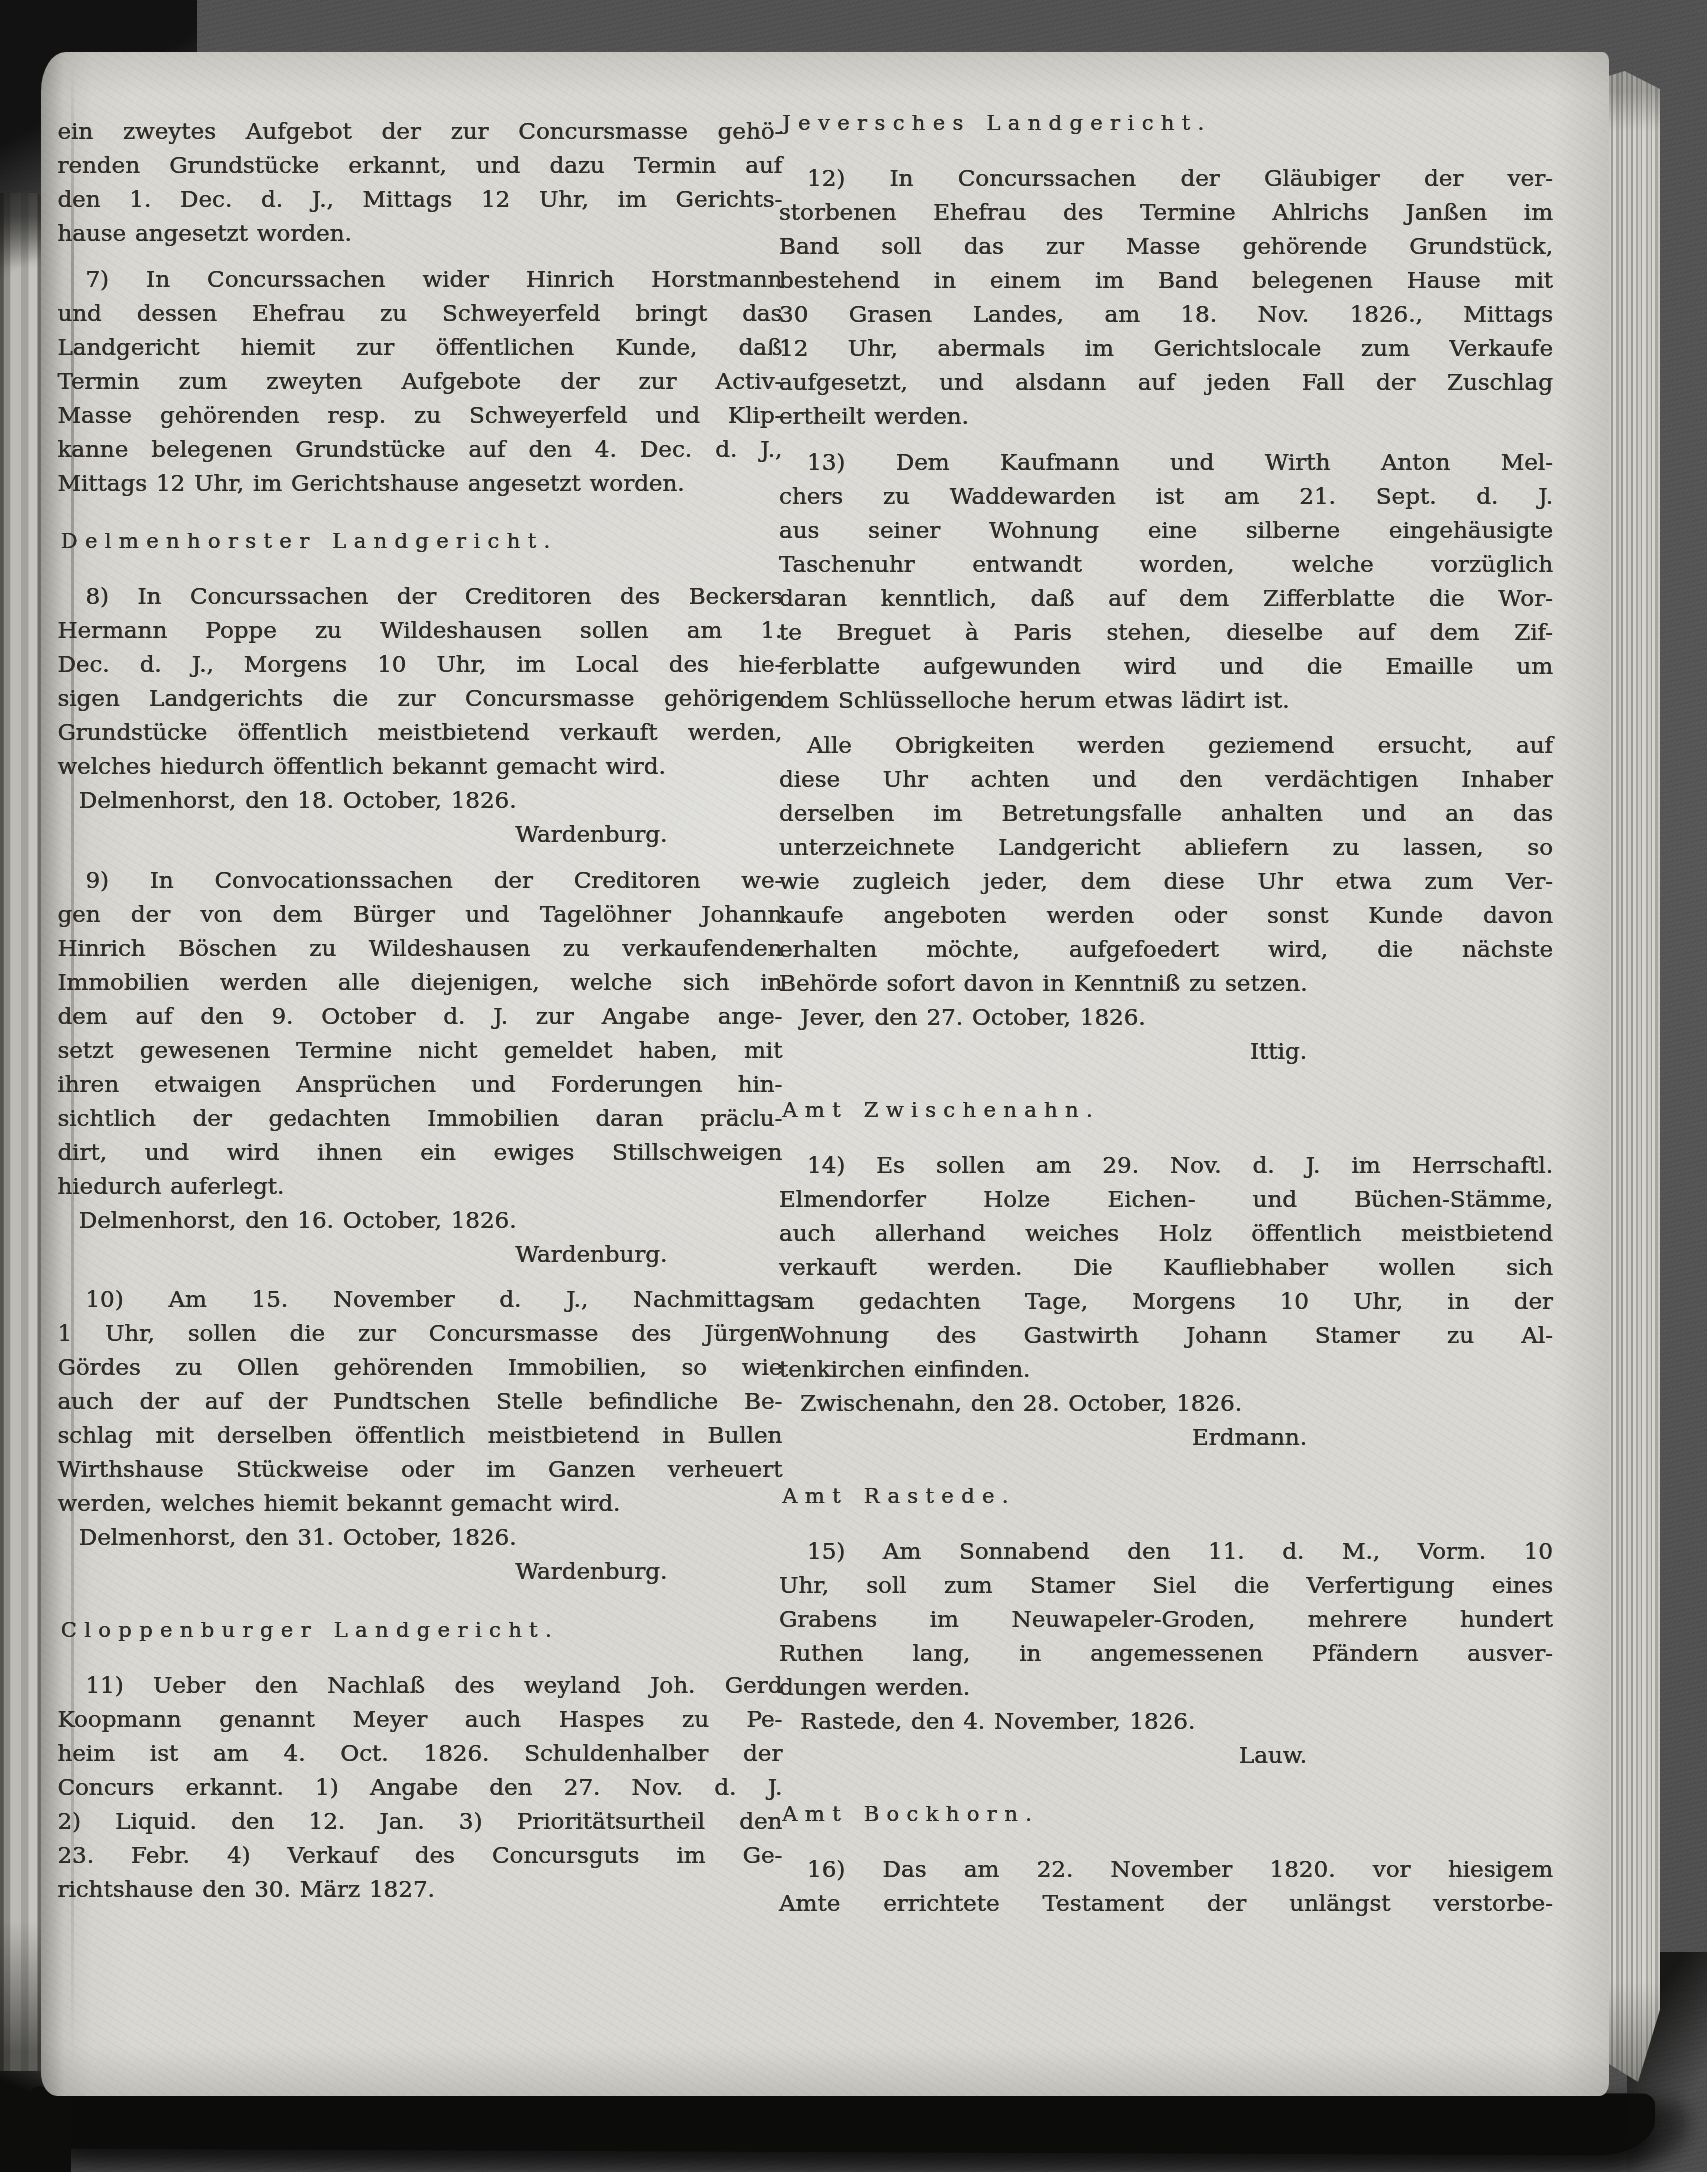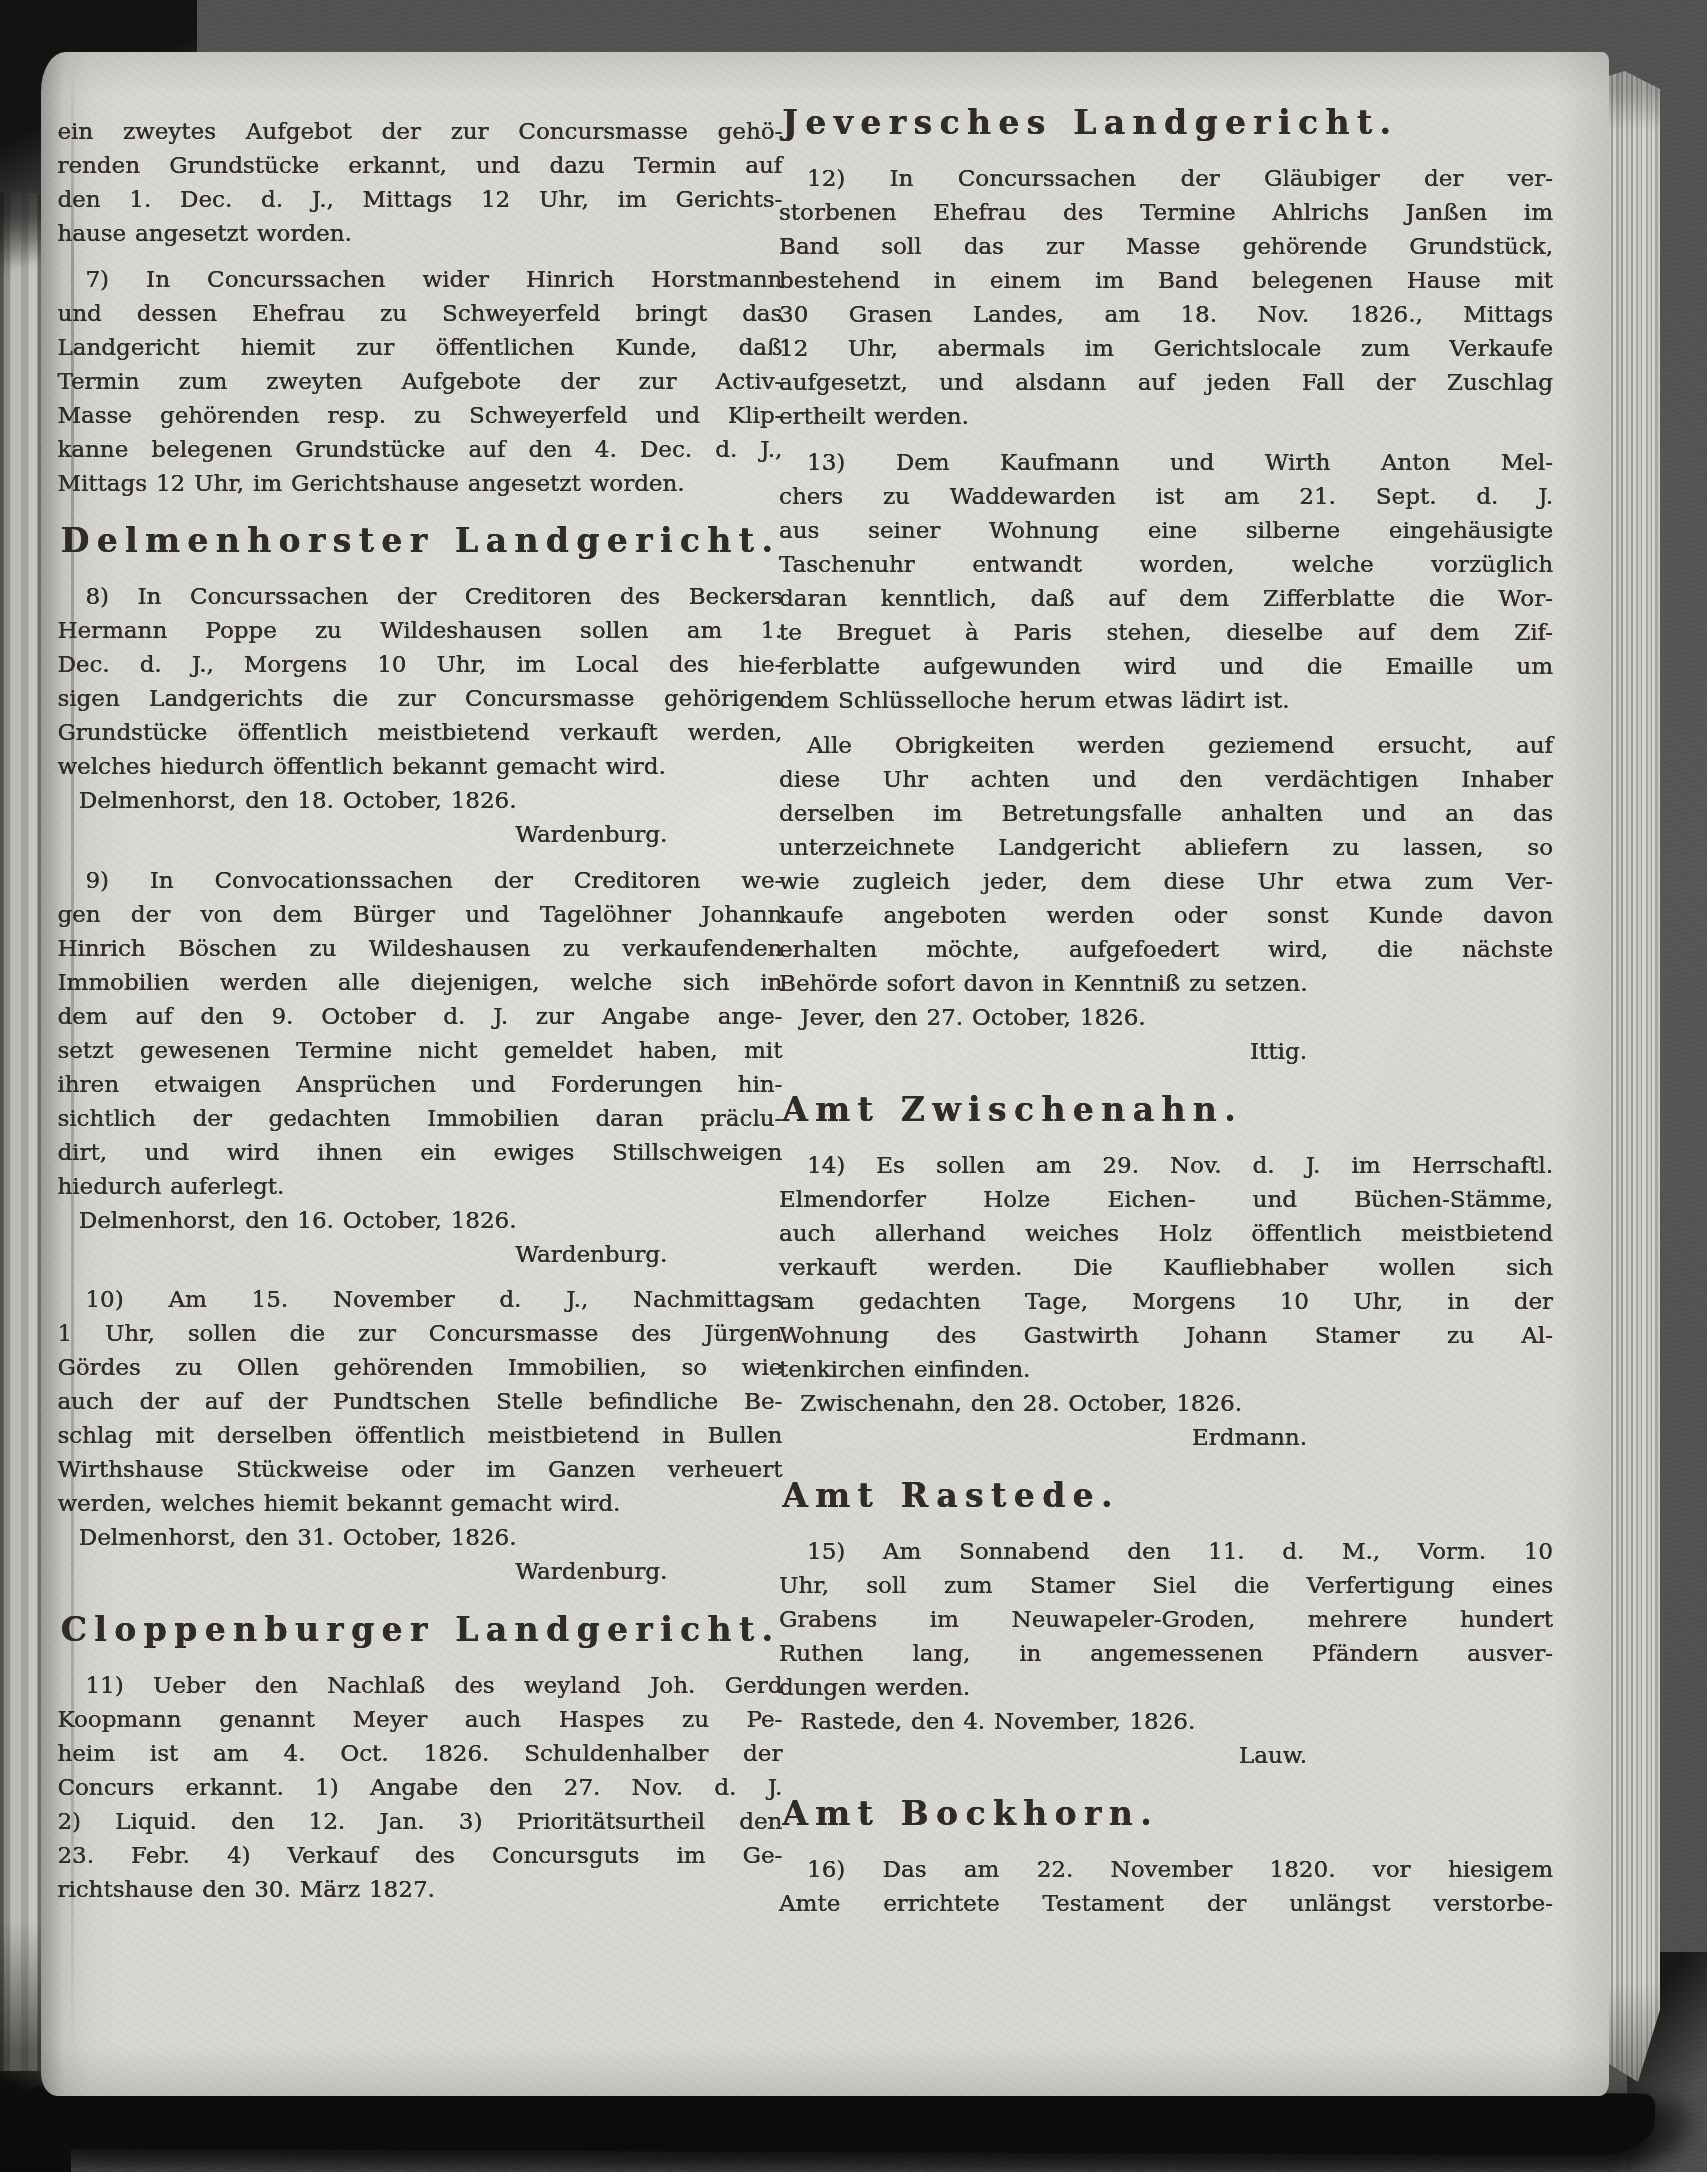--- a/index.html
+++ b/index.html
@@ -76,21 +76,21 @@
     text-shadow:0 0 0.5px rgba(47,44,38,0.9), 0.3px 0.2px 0.5px rgba(47,44,38,0.5);
     word-spacing:1.6px;
   }
   .col-left{left:16.4px;top:62px;width:725px;}
   .col-right{left:738px;top:54px;width:774px;}
   .line{text-align:justify;text-align-last:justify;}
   .line.last{text-align-last:left;}
   .paragraph{margin-top:11.5px;}
   .paragraph .line:first-child{text-indent:28px;}
   .paragraph.no-indent .line:first-child{text-indent:0;}
-  .heading{font-size:33px;font-weight:bold;letter-spacing:7.4px;margin:24.6px 0 21.3px 3.3px;}
+  .heading{font-size:21px;font-weight:normal;letter-spacing:7.4px;margin:24.6px 0 21.3px 3.3px;}
   .heading .line{text-align:left;text-align-last:left;}
   .dateline .line{text-align:right;text-align-last:left;text-indent:21.3px;}
   .signature .line{text-align:right;text-align-last:right;}
   .col-left .signature .line{padding-right:115px;}
   .col-right .signature .line{padding-right:246px;}
   .col .block:first-child{margin-top:0;}
 </style>
 </head>
 <body>
 

